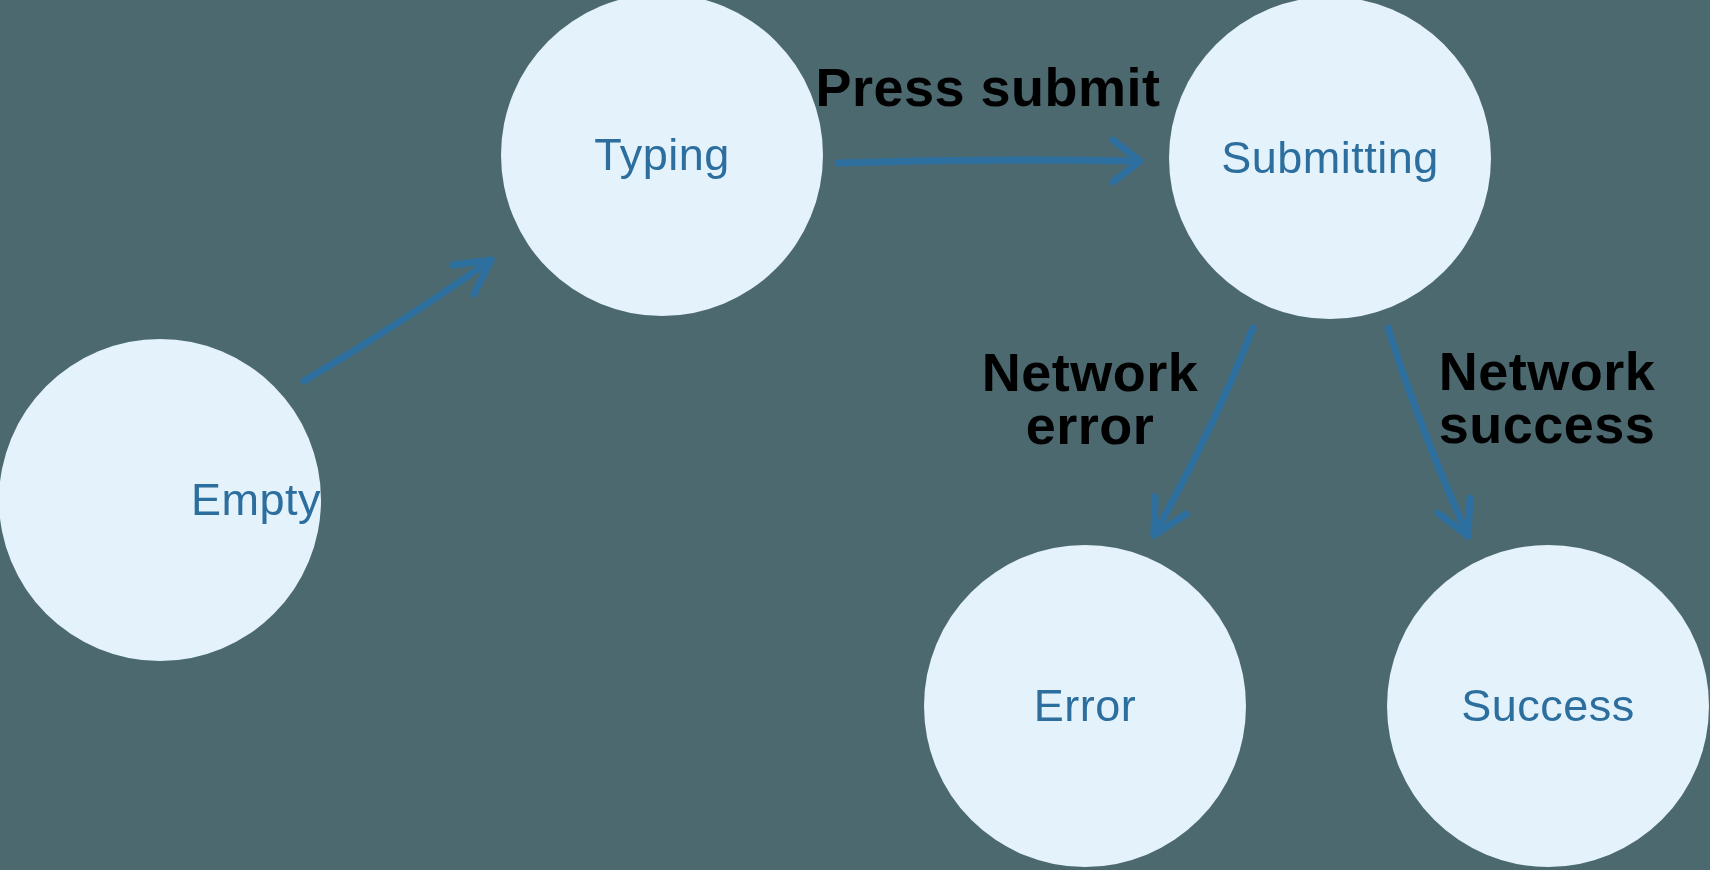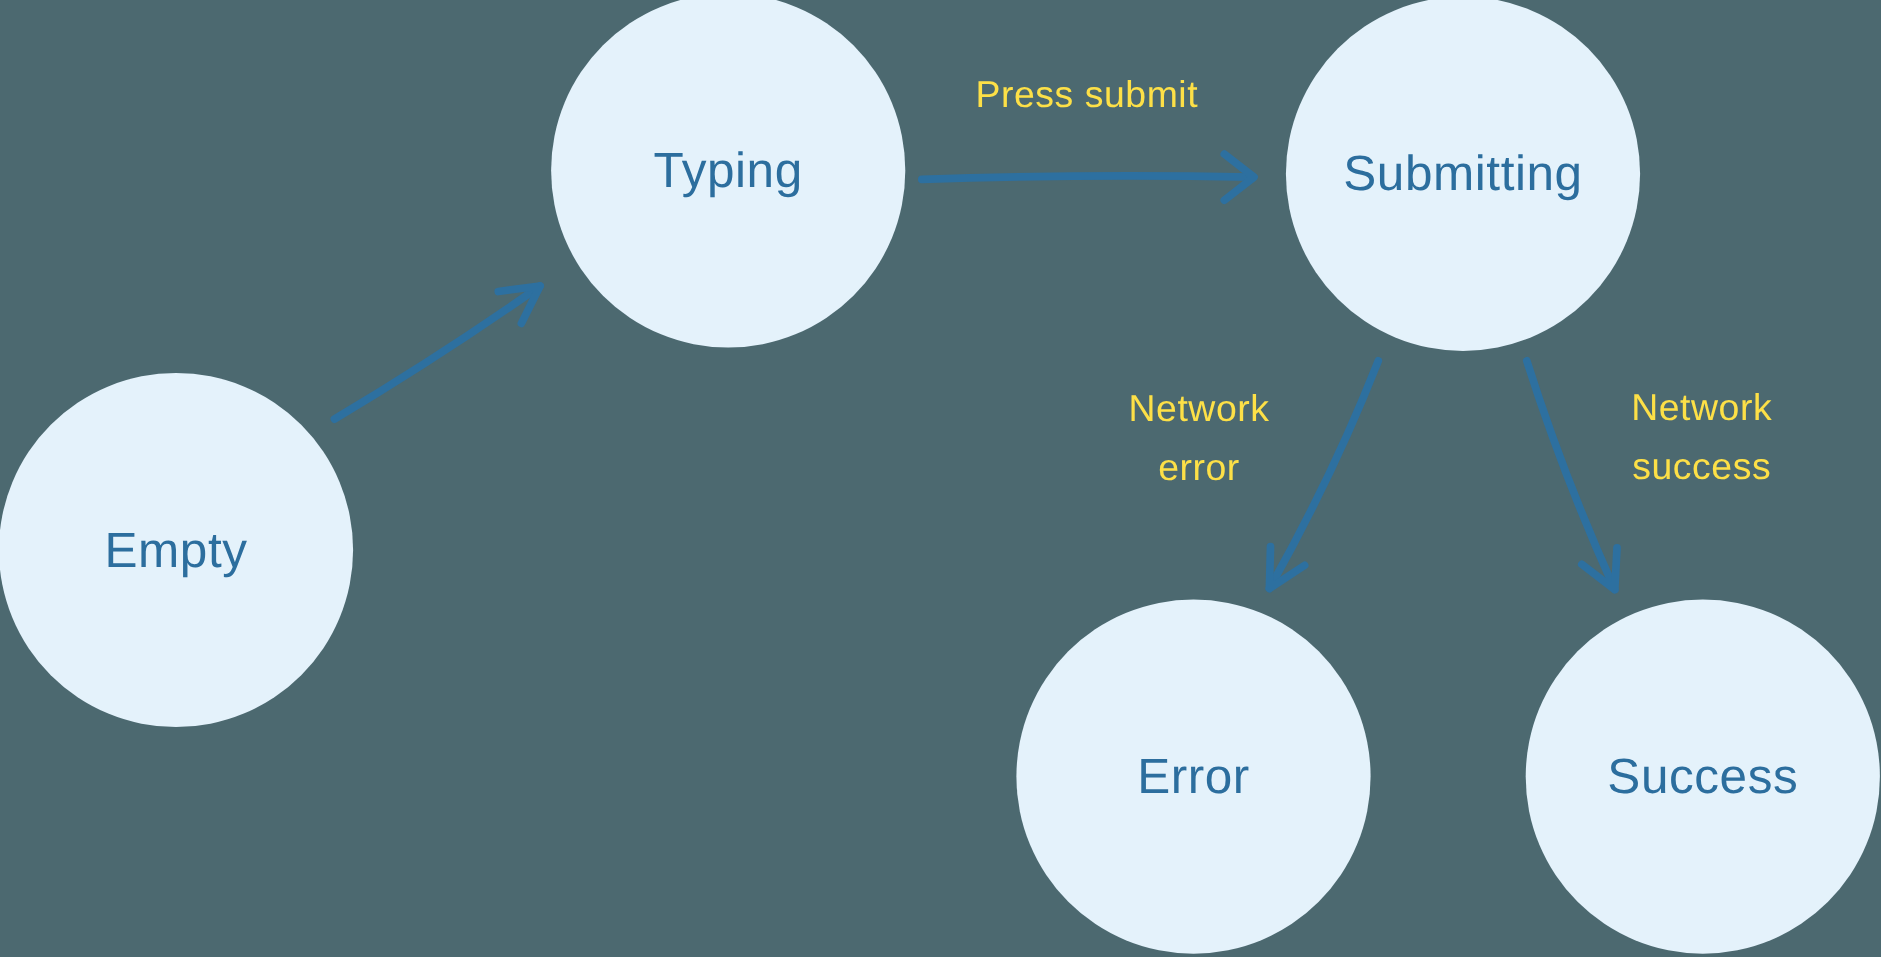--- a/index.html
+++ b/index.html
@@ -33,29 +33,29 @@
     color: #2C6E9E;
     font-size: 45px;
     font-weight: 500;
     letter-spacing: 0.5px;
     white-space: nowrap;
   }
   .edge-label {
     position: absolute;
     transform: translate(-50%, -50%);
     text-align: center;
-    color: #fde047;
-    font-size: 34px;
-    font-weight: 400;
+    color: #000000;
+    font-size: 54px;
+    font-weight: 700;
     line-height: 53px;
     letter-spacing: 0.5px;
     white-space: nowrap;
   }
   
-  #node-empty      { left: -1px;   top: 339px; }
+  #node-empty      { left: -1px;   top: 339px; justify-content: flex-end; }
   #node-typing     { left: 501px;  top: -6px;  }
   #node-submitting { left: 1169px; top: -3px;  }
   #node-error      { left: 924px;  top: 545px; }
   #node-success    { left: 1387px; top: 545px; }
   
   #edge-label-start-typing    { left: 327px;  top: 238px; }
   #edge-label-press-submit    { left: 988px;  top: 87px;  }
   #edge-label-network-error   { left: 1090px; top: 399px; }
   #edge-label-network-success { left: 1547px; top: 398px; }
   .arrow-layer {

